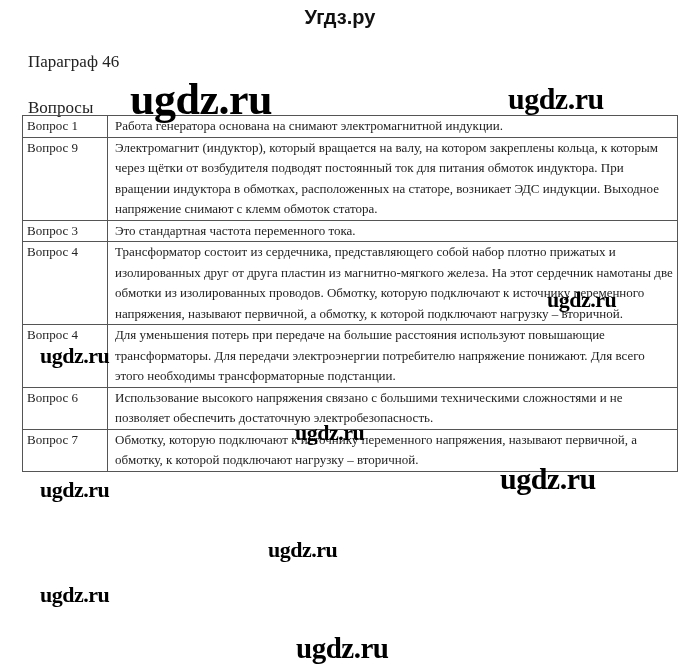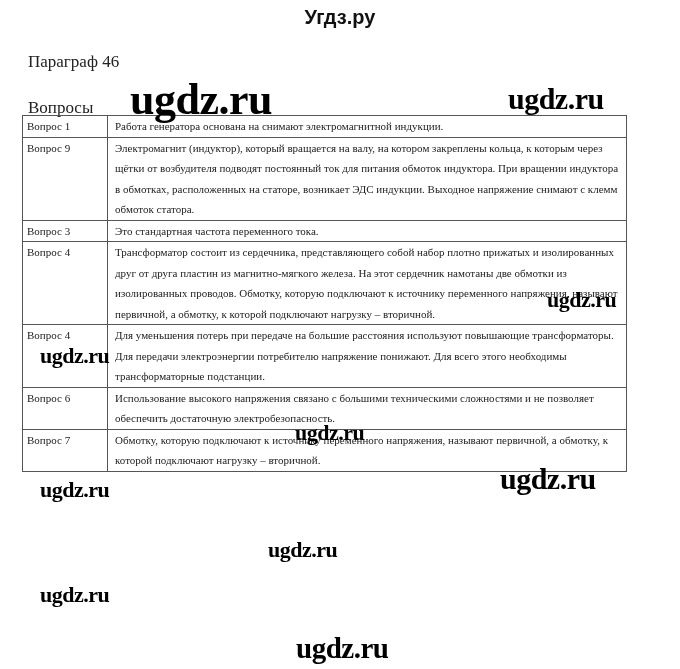--- a/index.html
+++ b/index.html
@@ -2,21 +2,21 @@
 <html><head>
   <meta charset="utf-8">
   <style>
     html, body { margin: 0; padding: 0; background: #ffffff; }
     body { width: 680px; height: 669px; position: relative; overflow: hidden;
            font-family: "Liberation Serif", serif; color: #222; }
     .site-title { position: absolute; top: 6px; left: 0; width: 680px; text-align: center;
                   font-family: "Liberation Sans", sans-serif; font-weight: bold; font-size: 20px; color: #111; }
     .para { position: absolute; left: 28px; top: 52px; font-size: 17px; }
     .sub { position: absolute; left: 28px; top: 84px; font-size: 17px; margin-top: 14px; }
-    table.qa { position: absolute; left: 22px; top: 115px; width: 605px; border-collapse: collapse; font-size: 11px; line-height: 20.5px; }
+    table.qa { position: absolute; left: 22px; top: 115px; width: 656px; border-collapse: collapse; font-size: 13px; line-height: 20.5px; }
     table.qa td { border: 1px solid #555; vertical-align: top; padding: 0 4px; }
     table.qa td.q { width: 76px; white-space: nowrap; }
     table.qa td.a { padding-left: 7px; }
     .wm { position: absolute; font-family: Liberation Serif, serif; font-weight: bold; color: #000; letter-spacing: -0.5px; }
     .wm-xl { font-size: 44px; }
     .wm-l { font-size: 30px; }
     .wm-m { font-size: 22px; }
     .wm-bottom { font-size: 29px; }
   </style>
 </head>

